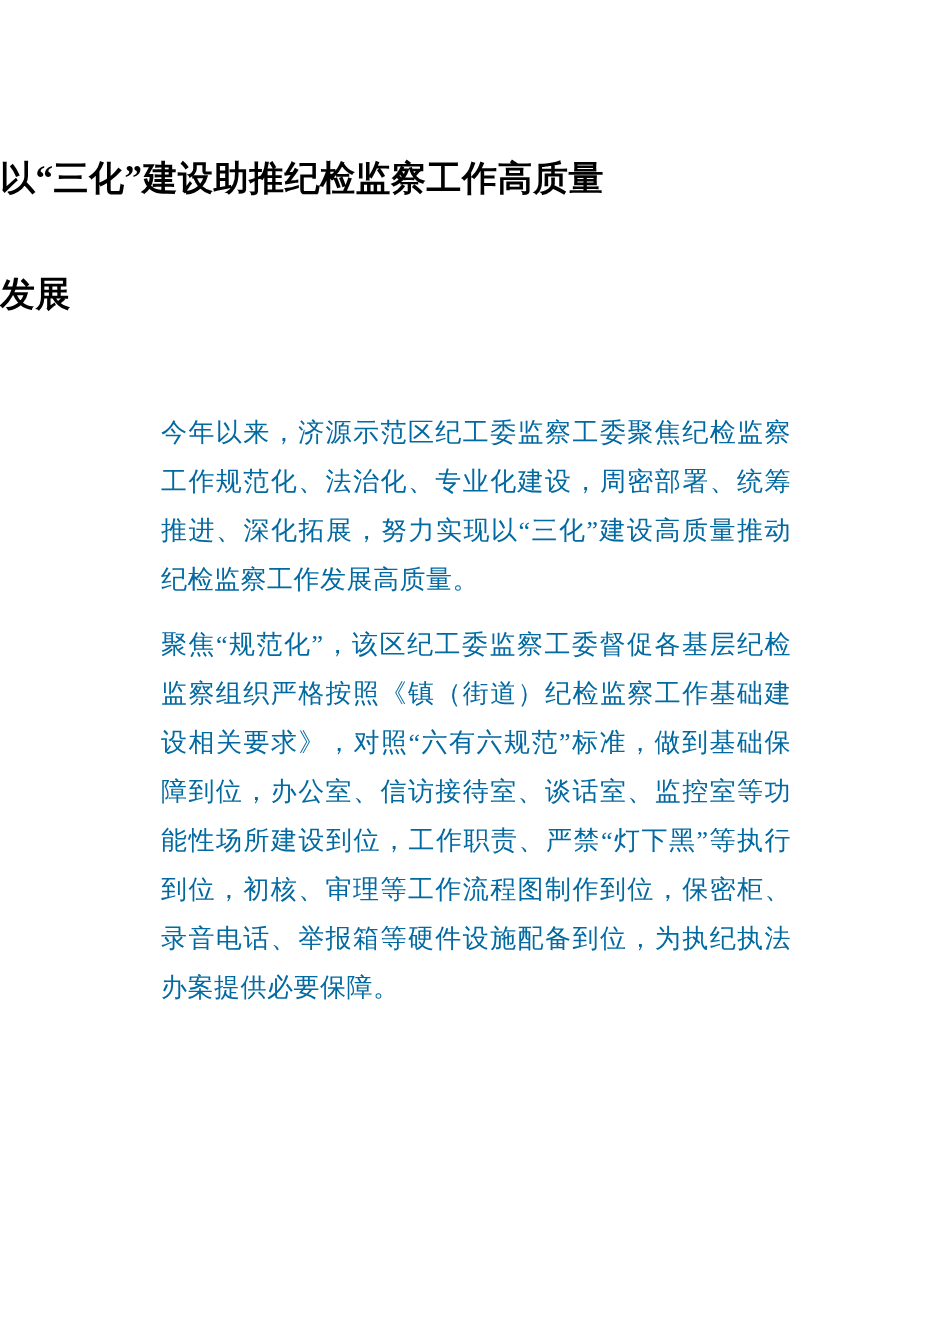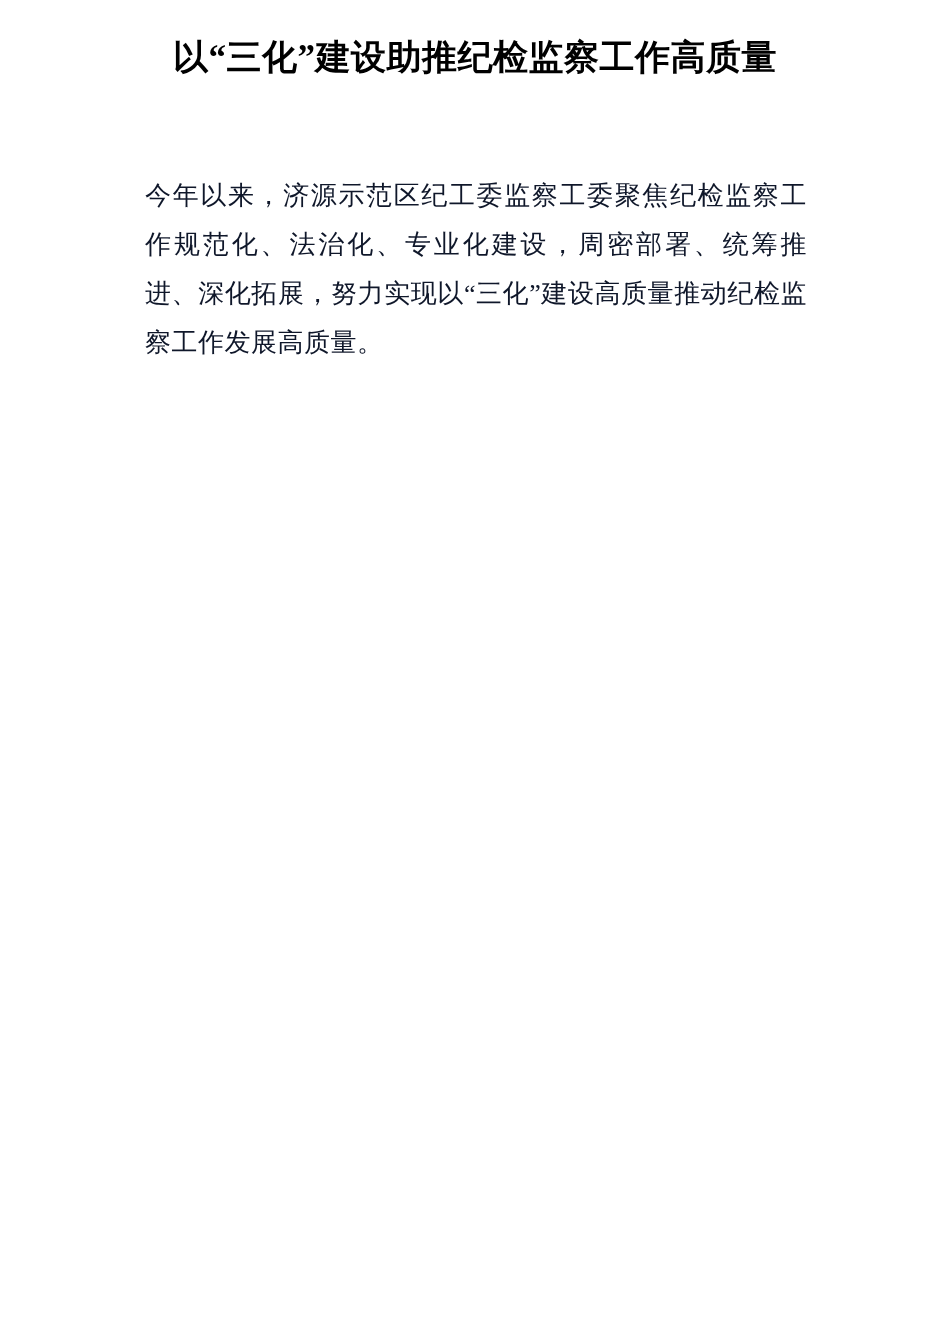--- a/index.html
+++ b/index.html
@@ -15,53 +15,55 @@
     overflow: hidden;
   }
   .page {
     position: relative;
     width: 950px;
     height: 1344px;
     background: #ffffff;
     overflow: hidden;
   }
   .title-block {
-    text-align: center;
+    padding-top: 121px;
   }
   .title-line {
     font-size: 35px;
     font-weight: 700;
     line-height: 116px;
     height: 116px;
     letter-spacing: 0.5px;
     white-space: nowrap;
   }
   .content {
     margin: 55px 143px 0 145px;
   }
   .content p.body-paragraph {
-    margin: 0;
+    margin: 16px;
     padding: 0;
     font-size: 26px;
     font-weight: 400;
     line-height: 49px;
     letter-spacing: 0.5px;
     text-align: justify;
     text-align-last: left;
     text-justify: inter-ideograph;
     word-break: break-all;
-    color: #0f172a;
+    color: #0369a1;
   }
 </style>
 </head>
 <body>
 
 <div class="page">
 
   <div class="title-block">
     <div class="title-line">以“三化”建设助推纪检监察工作高质量</div>
+    <div class="title-line">发展</div>
   </div>
 
   <div class="content">
     <p class="body-paragraph">今年以来，济源示范区纪工委监察工委聚焦纪检监察工作规范化、法治化、专业化建设，周密部署、统筹推进、深化拓展，努力实现以“三化”建设高质量推动纪检监察工作发展高质量。</p>
+    <p class="body-paragraph">聚焦“规范化”，该区纪工委监察工委督促各基层纪检监察组织严格按照《镇（街道）纪检监察工作基础建设相关要求》，对照“六有六规范”标准，做到基础保障到位，办公室、信访接待室、谈话室、监控室等功能性场所建设到位，工作职责、严禁“灯下黑”等执行到位，初核、审理等工作流程图制作到位，保密柜、录音电话、举报箱等硬件设施配备到位，为执纪执法办案提供必要保障。</p>
   </div>
 
 </div>
 
 </body></html>

